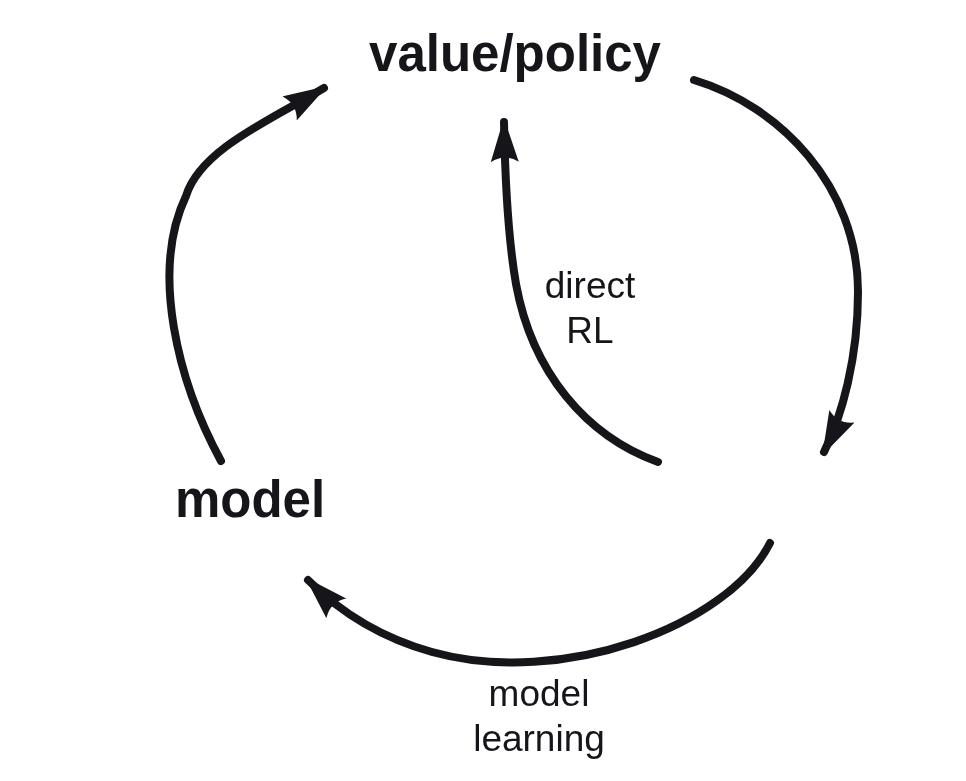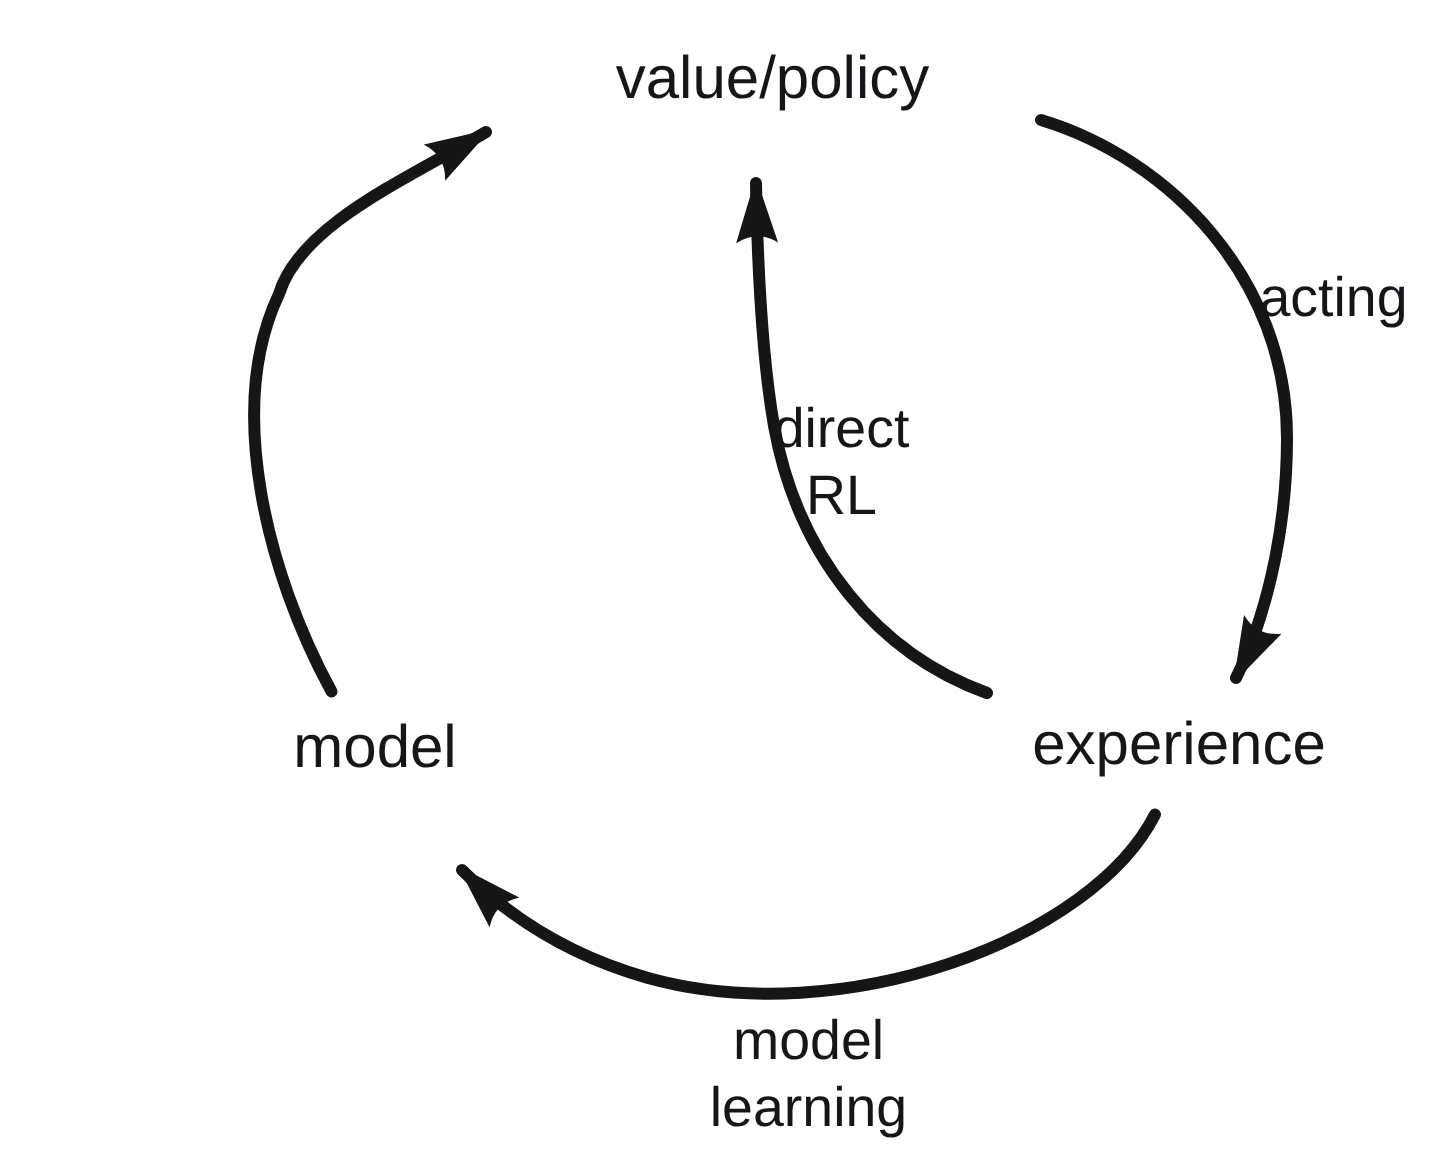--- a/index.html
+++ b/index.html
@@ -23,37 +23,37 @@
       height: 781px;
     }
     .label {
       position: absolute;
       transform: translate(-50%, -50%);
       text-align: center;
       color: #15151a;
       user-select: none;
     }
     .node {
-      font-weight: 400;
-      font-size: 40px;
+      font-weight: 700;
+      font-size: 51px;
       white-space: nowrap;
       letter-spacing: 0;
     }
     .edge-label {
       font-weight: 400;
       font-size: 37px;
       line-height: 1.22;
       white-space: pre-line;
     }
     .node-value-policy   { left: 515px; top: 53px;  }
     .node-experience     { left: 786px; top: 497px; }
     .node-model          { left: 250px; top: 499px; }
     .edge-acting         { left: 889px; top: 198px; }
     .edge-planning       { left: 103px; top: 267px; }
-    .edge-direct-rl      { left: 561px; top: 308px; }
+    .edge-direct-rl      { left: 590px; top: 308px; }
     .edge-model-learning { left: 539px; top: 716px; }
   </style>
 </head>
 <body>
 
 <div class="diagram">
 
   <svg class="arrow-layer" viewBox="0 0 966 781">
     <defs>
       <marker id="arrowhead" markerUnits="userSpaceOnUse" markerWidth="54" markerHeight="40" refX="40" refY="14" orient="auto">
@@ -65,25 +65,23 @@
 
     <path d="M 658 462 C 586 436, 532 372, 516 284 C 508 238, 505 176, 504 122" fill="none" stroke="#15151a" stroke-width="8" stroke-linecap="round" marker-end="url(#arrowhead)"></path>
 
     <path d="M 770 543 C 728 626, 562 688, 432 652 C 382 638, 340 612, 308 580" fill="none" stroke="#15151a" stroke-width="8" stroke-linecap="round" marker-end="url(#arrowhead)"></path>
 
     <path d="M 221 461 C 178 382, 150 272, 186 196 C 200 150, 270 120, 324 88" fill="none" stroke="#15151a" stroke-width="8" stroke-linecap="round" marker-end="url(#arrowhead)"></path>
   </svg>
 
   <div class="label node node-value-policy">value/policy</div>
 
-  <div class="label node node-experience">experience</div>
 
   <div class="label node node-model">model</div>
 
-  <div class="label edge-label edge-acting">acting</div>
 
 
   <div class="label edge-label edge-direct-rl">direct
 RL</div>
 
   <div class="label edge-label edge-model-learning">model
 learning</div>
 
 </div>
 

